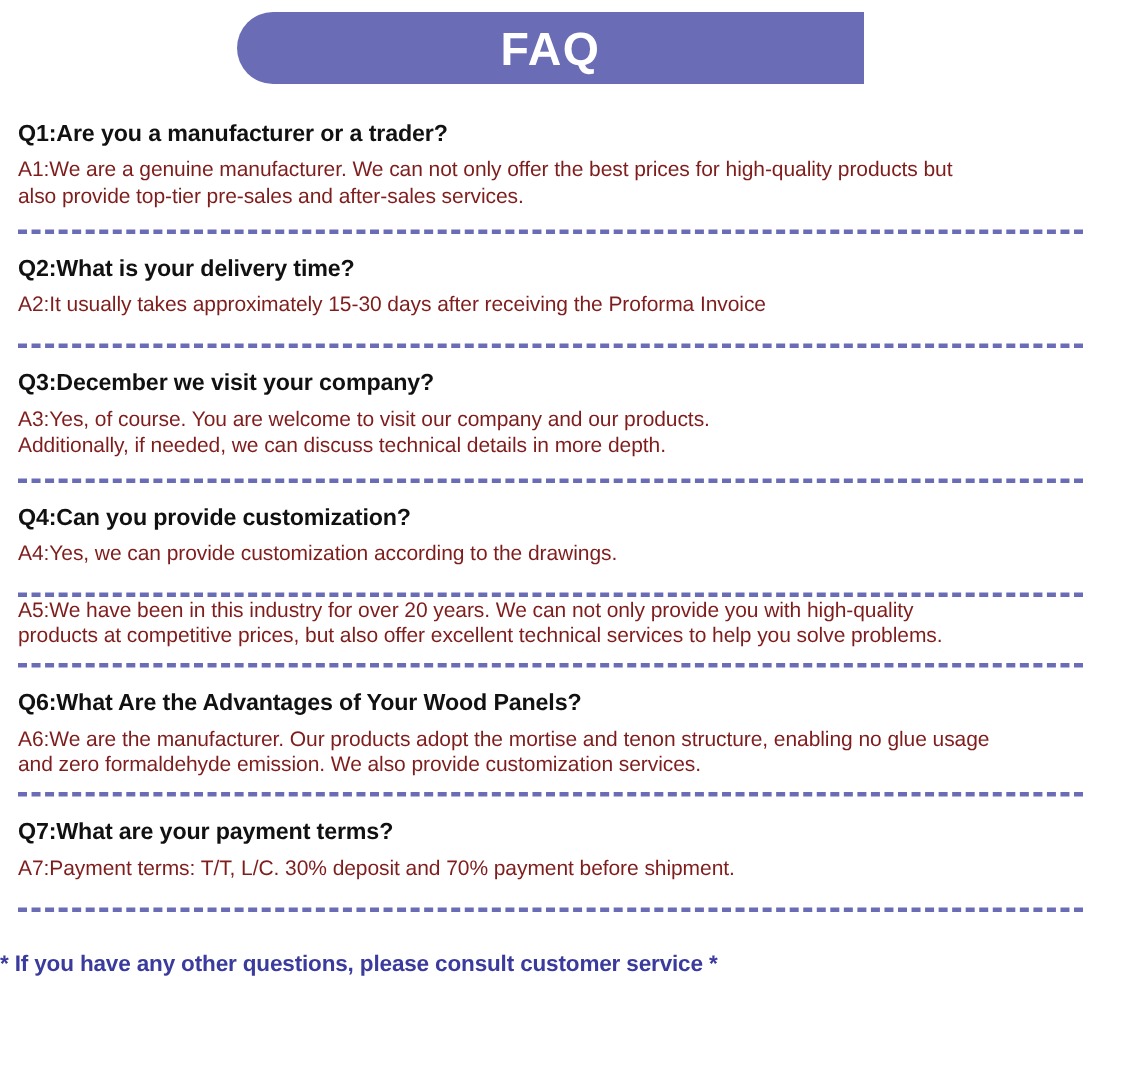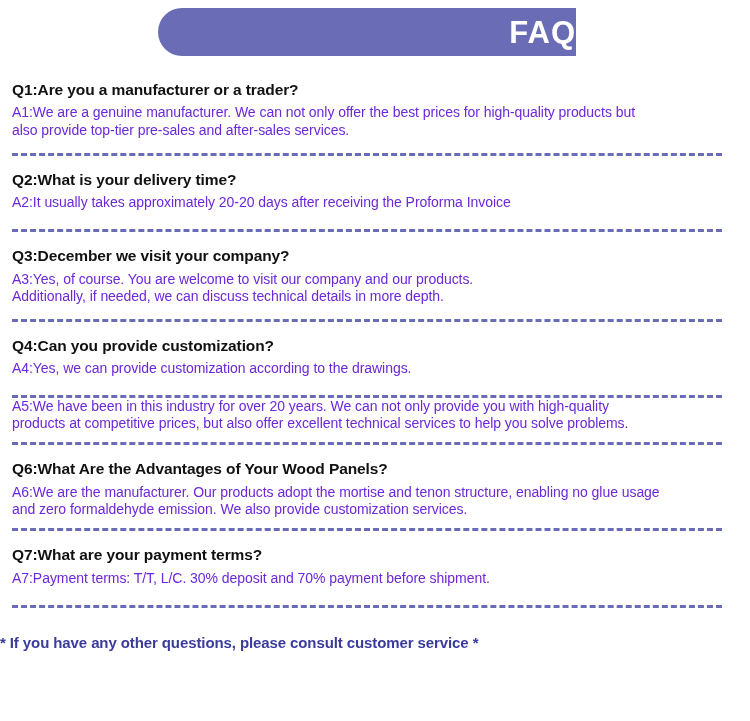--- a/index.html
+++ b/index.html
@@ -28,21 +28,21 @@
     top: 8px;
     width: 418px;
     height: 48px;
     background: #6a6db5;
     border-top-left-radius: 24px;
     border-bottom-left-radius: 24px;
     border-top-right-radius: 0;
     border-bottom-right-radius: 0;
     display: flex;
     align-items: center;
-    justify-content: flex-end;
+    justify-content: center;
   }
   .header-title {
     color: #ffffff;
     font-size: 31px;
     font-weight: bold;
     letter-spacing: 1px;
     line-height: 1;
     display: block;
   }
 
@@ -58,21 +58,21 @@
     font-weight: bold;
     color: #111111;
     line-height: 1.32;
     margin: 0;
     padding: 0 0 4px 0;
     letter-spacing: -0.1px;
   }
   .answer {
     font-size: 14px;
     font-weight: normal;
-    color: #6d28d9;
+    color: #7f1d1d;
     line-height: 1.22;
     margin: 0;
     padding: 0;
     letter-spacing: -0.05px;
   }
   .answer-line {
     display: block;
     white-space: nowrap;
   }
 
@@ -124,21 +124,21 @@
     </div>
     <div class="after-answer"></div>
     <hr class="divider">
   </div>
 
   <div class="faq-item">
     <div class="blk">
       <p class="question">Q2:What is your delivery time?</p>
     </div>
     <div class="answer">
-      <span class="answer-line">A2:It usually takes approximately 20-20 days after receiving the Proforma Invoice</span>
+      <span class="answer-line">A2:It usually takes approximately 15-30 days after receiving the Proforma Invoice</span>
     </div>
     <div class="after-answer-tall"></div>
     <hr class="divider">
   </div>
 
   <div class="faq-item">
     <div class="blk">
       <p class="question">Q3:December we visit your company?</p>
     </div>
     <div class="answer">

